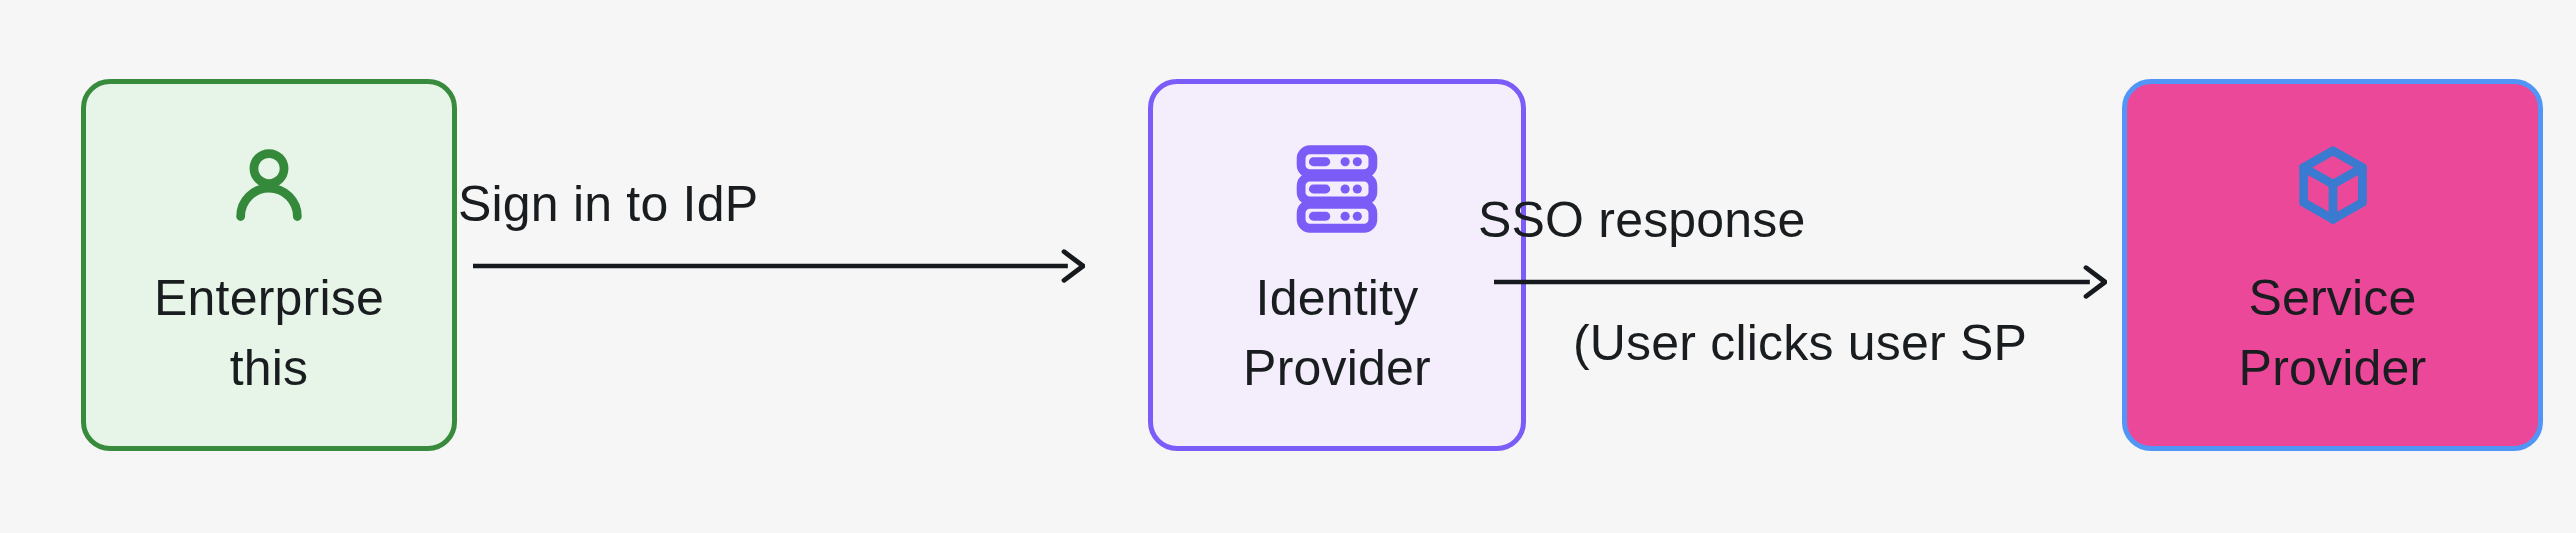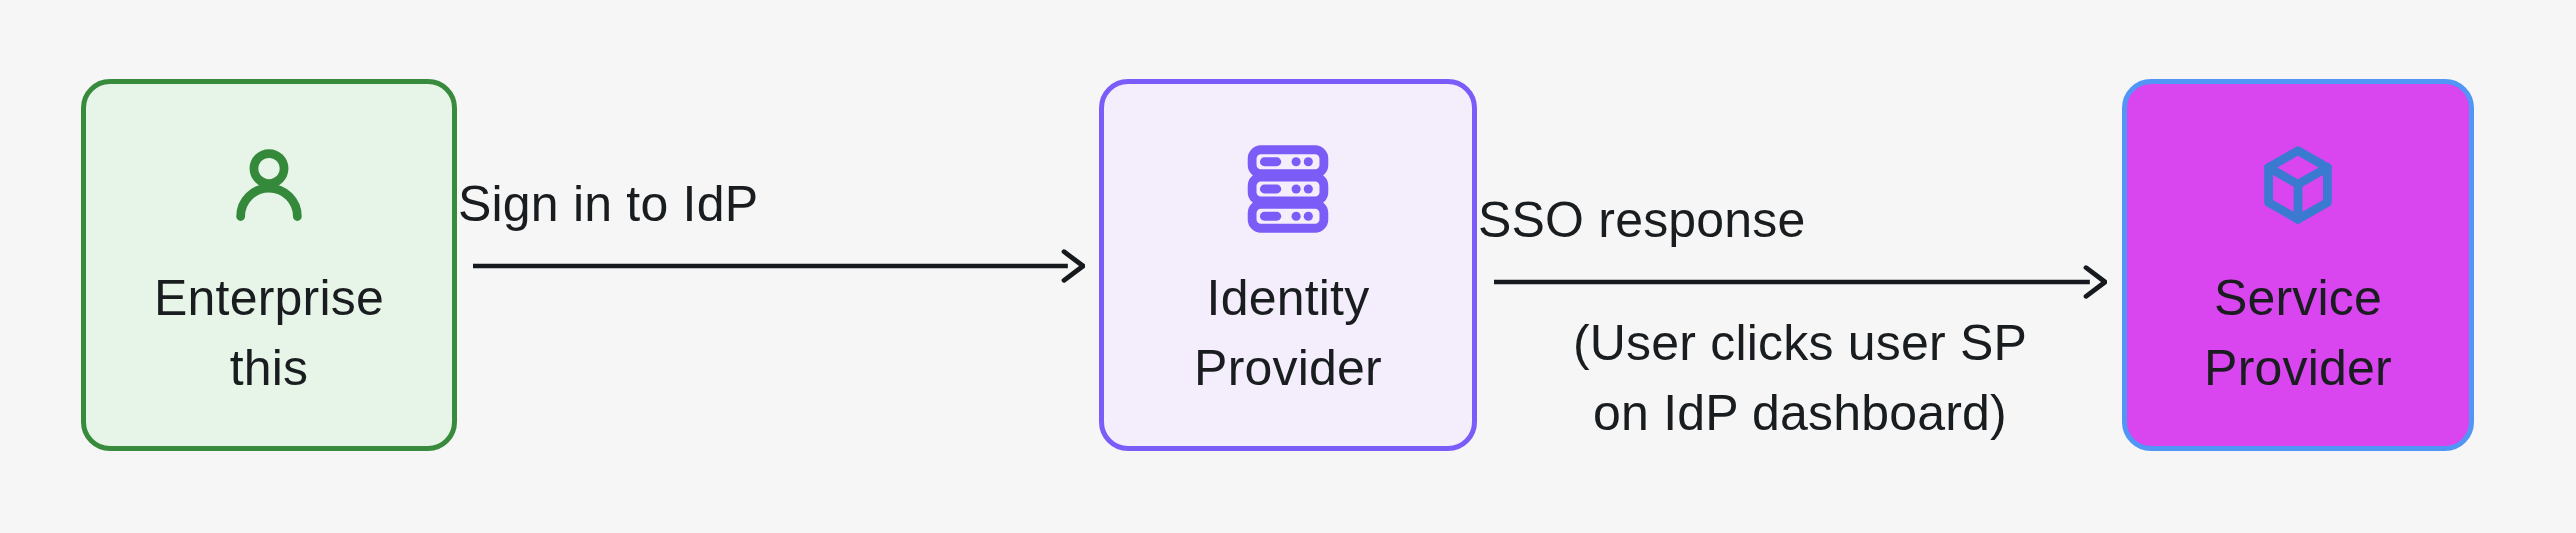--- a/index.html
+++ b/index.html
@@ -16,22 +16,22 @@
   }
   .node {
     position: absolute;
     top: 79px;
     height: 372px;
     border-radius: 29px;
     border: 5.7px solid;
     box-sizing: border-box;
   }
   .node-green  { left: 81px;   width: 376px; background: #e7f4e8; border-color: #388a3d; }
-  .node-purple { left: 1099px; width: 378px; background: #f4edfc; border-color: #7b5cf8; }
-  .node-blue   { left: 2122px; width: 352px; background: #d946ef; border-color: #5195f6; }
+  .node-purple { left: 1148px; width: 378px; background: #f4edfc; border-color: #7b5cf8; }
+  .node-blue   { left: 2122px; width: 421px; background: #ec4899; border-color: #5195f6; }
   .node-icon {
     position: absolute;
     top: 59px; left: 0; right: 0;
     display: flex; justify-content: center;
   }
   .node-label {
     position: absolute;
     top: 179px; left: 0; right: 0;
     text-align: center;
     font-size: 50px;
@@ -125,21 +125,20 @@
   </div>
 
   <div class="edge edge-2">
     <div class="edge-label">SSO response</div>
     <svg class="edge-arrow" width="613" height="46" viewBox="0 0 643 48" fill="none">
       <line x1="0" y1="24" x2="625" y2="24" stroke="#16191d" stroke-width="4.5"></line>
       <polyline points="621,9 641,24 621,39" stroke="#16191d" stroke-width="5" stroke-linecap="round" stroke-linejoin="round"></polyline>
     </svg>
     <div class="edge-note">
       <span>(User clicks user SP</span>
-      <span>on IdP dashboard)</span>
     </div>
   </div>
 
   <div class="node node-blue">
     <div class="node-icon">
       <svg width="84" height="84" viewBox="0 0 24 24" fill="none">
         <path d="M12 2.2 L20.4 7 L20.4 17 L12 21.8 L3.6 17 L3.6 7 Z" stroke="#3a7ad0" stroke-width="2.5" stroke-linecap="round" stroke-linejoin="round"></path>
         <path d="M3.6 7 L12 11.8 L20.4 7" stroke="#3a7ad0" stroke-width="2.5" stroke-linecap="round" stroke-linejoin="round"></path>
         <path d="M12 11.8 L12 21.8" stroke="#3a7ad0" stroke-width="2.5" stroke-linecap="round" stroke-linejoin="round"></path>
       </svg>

